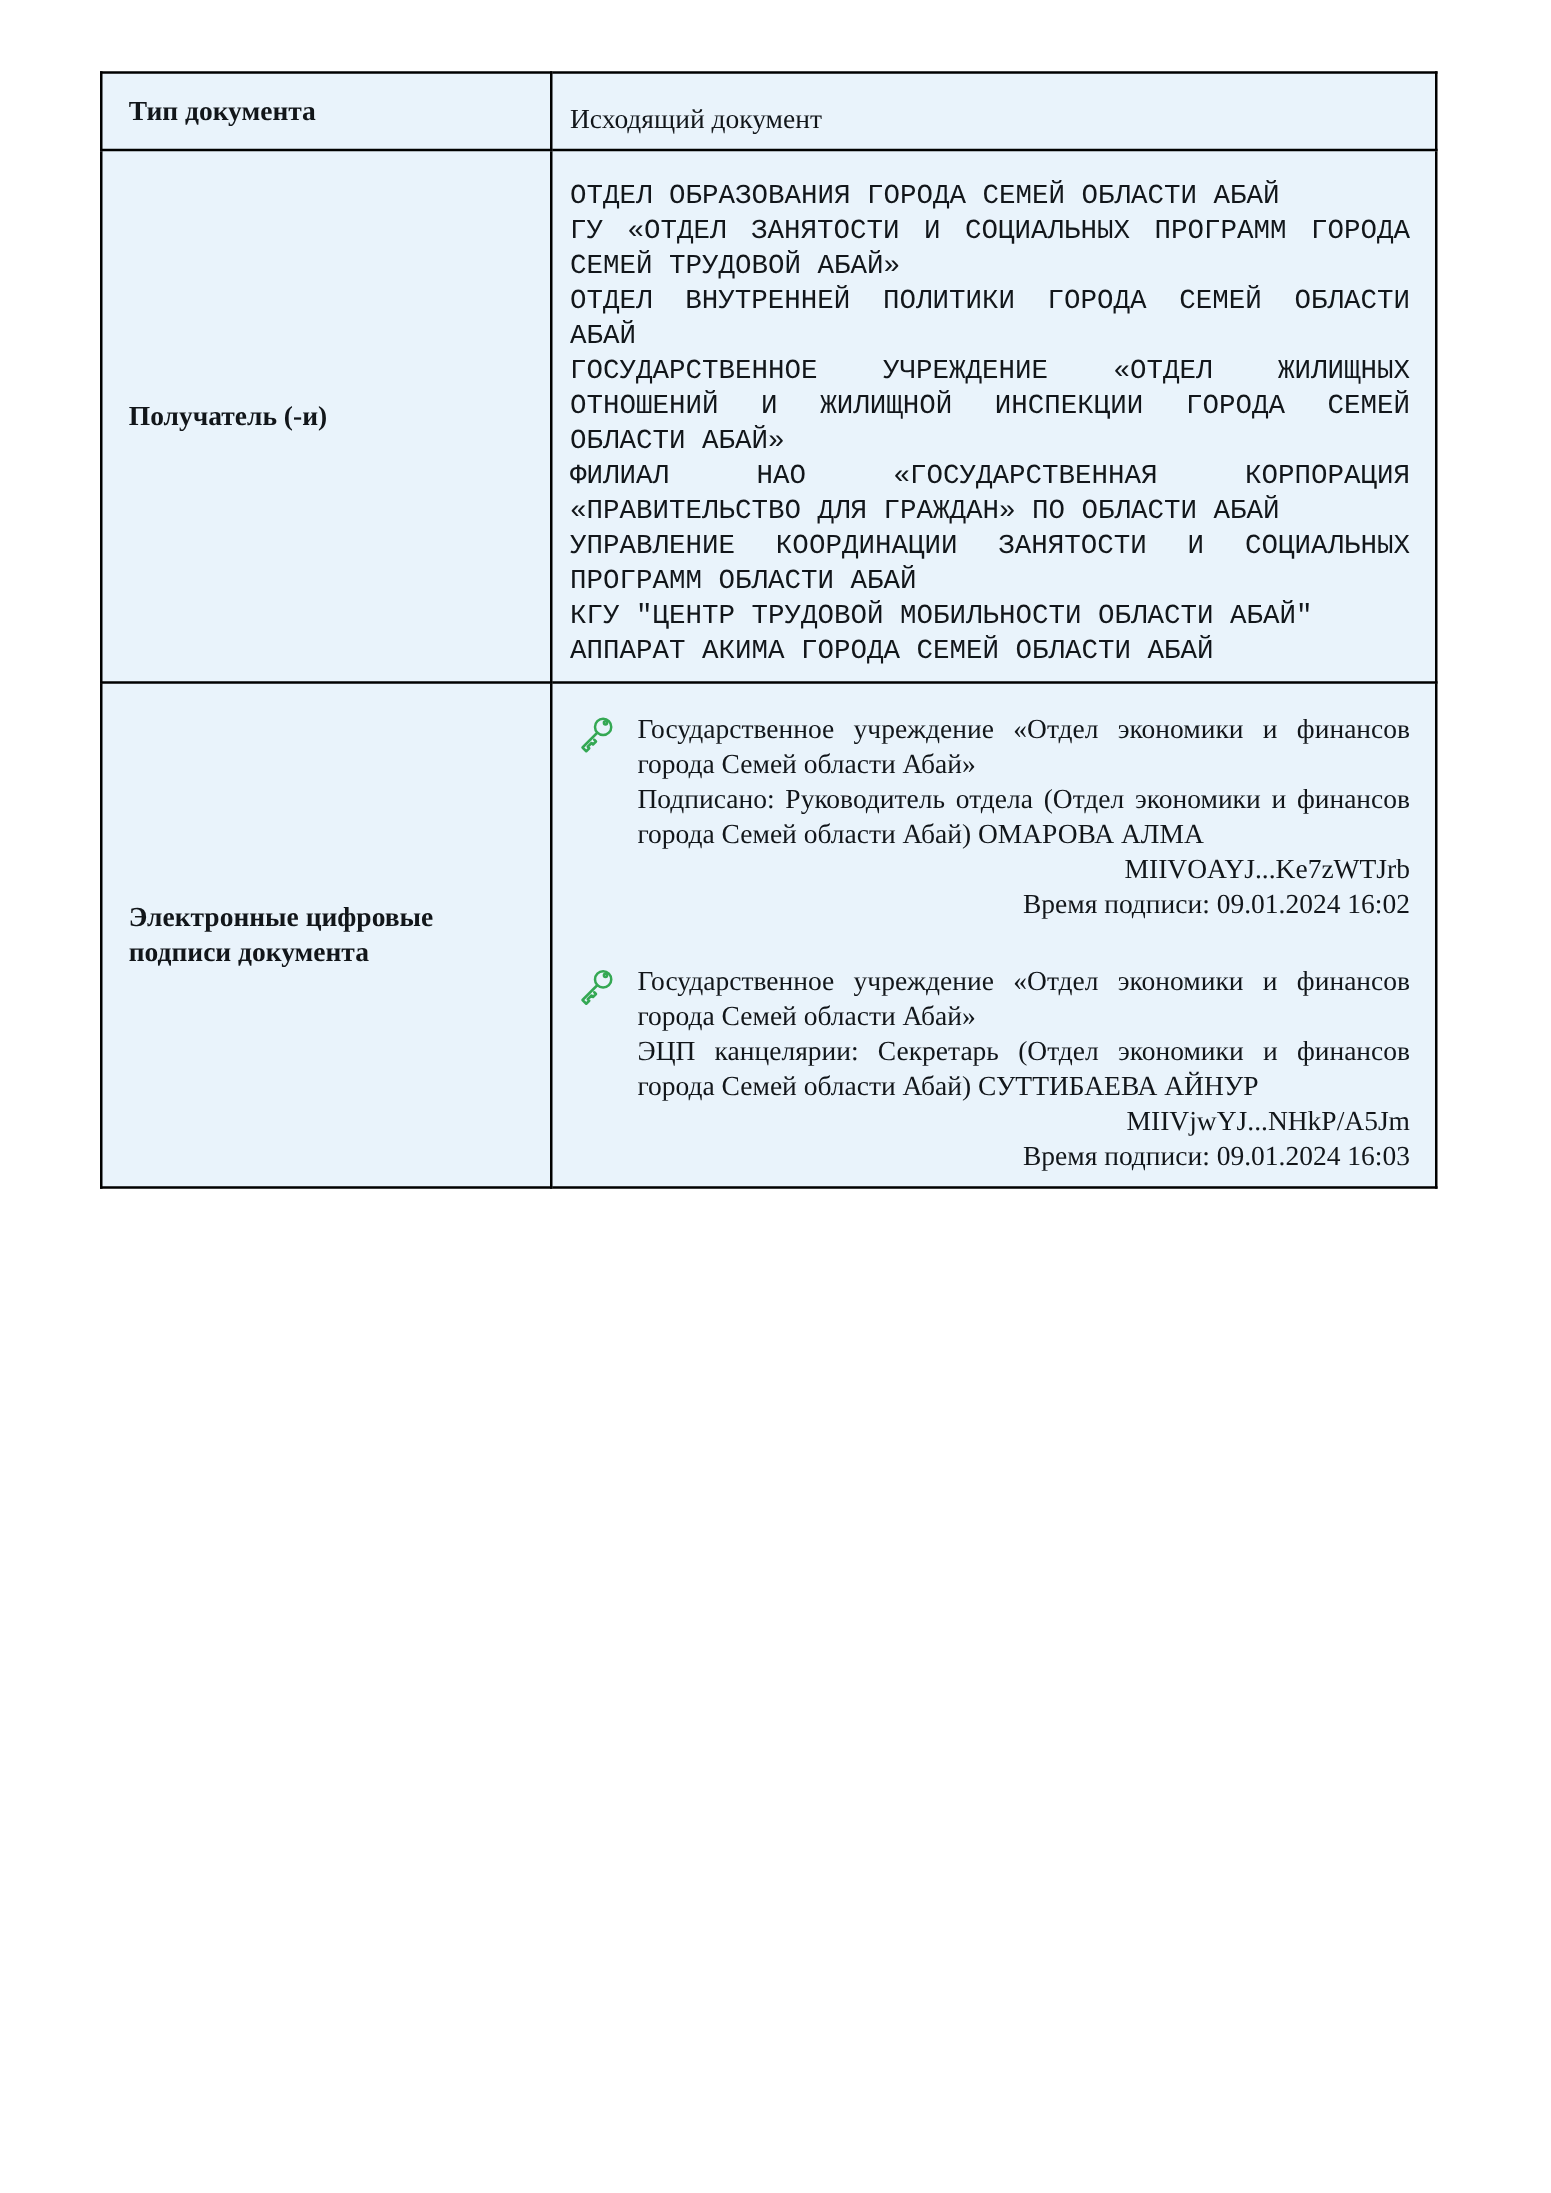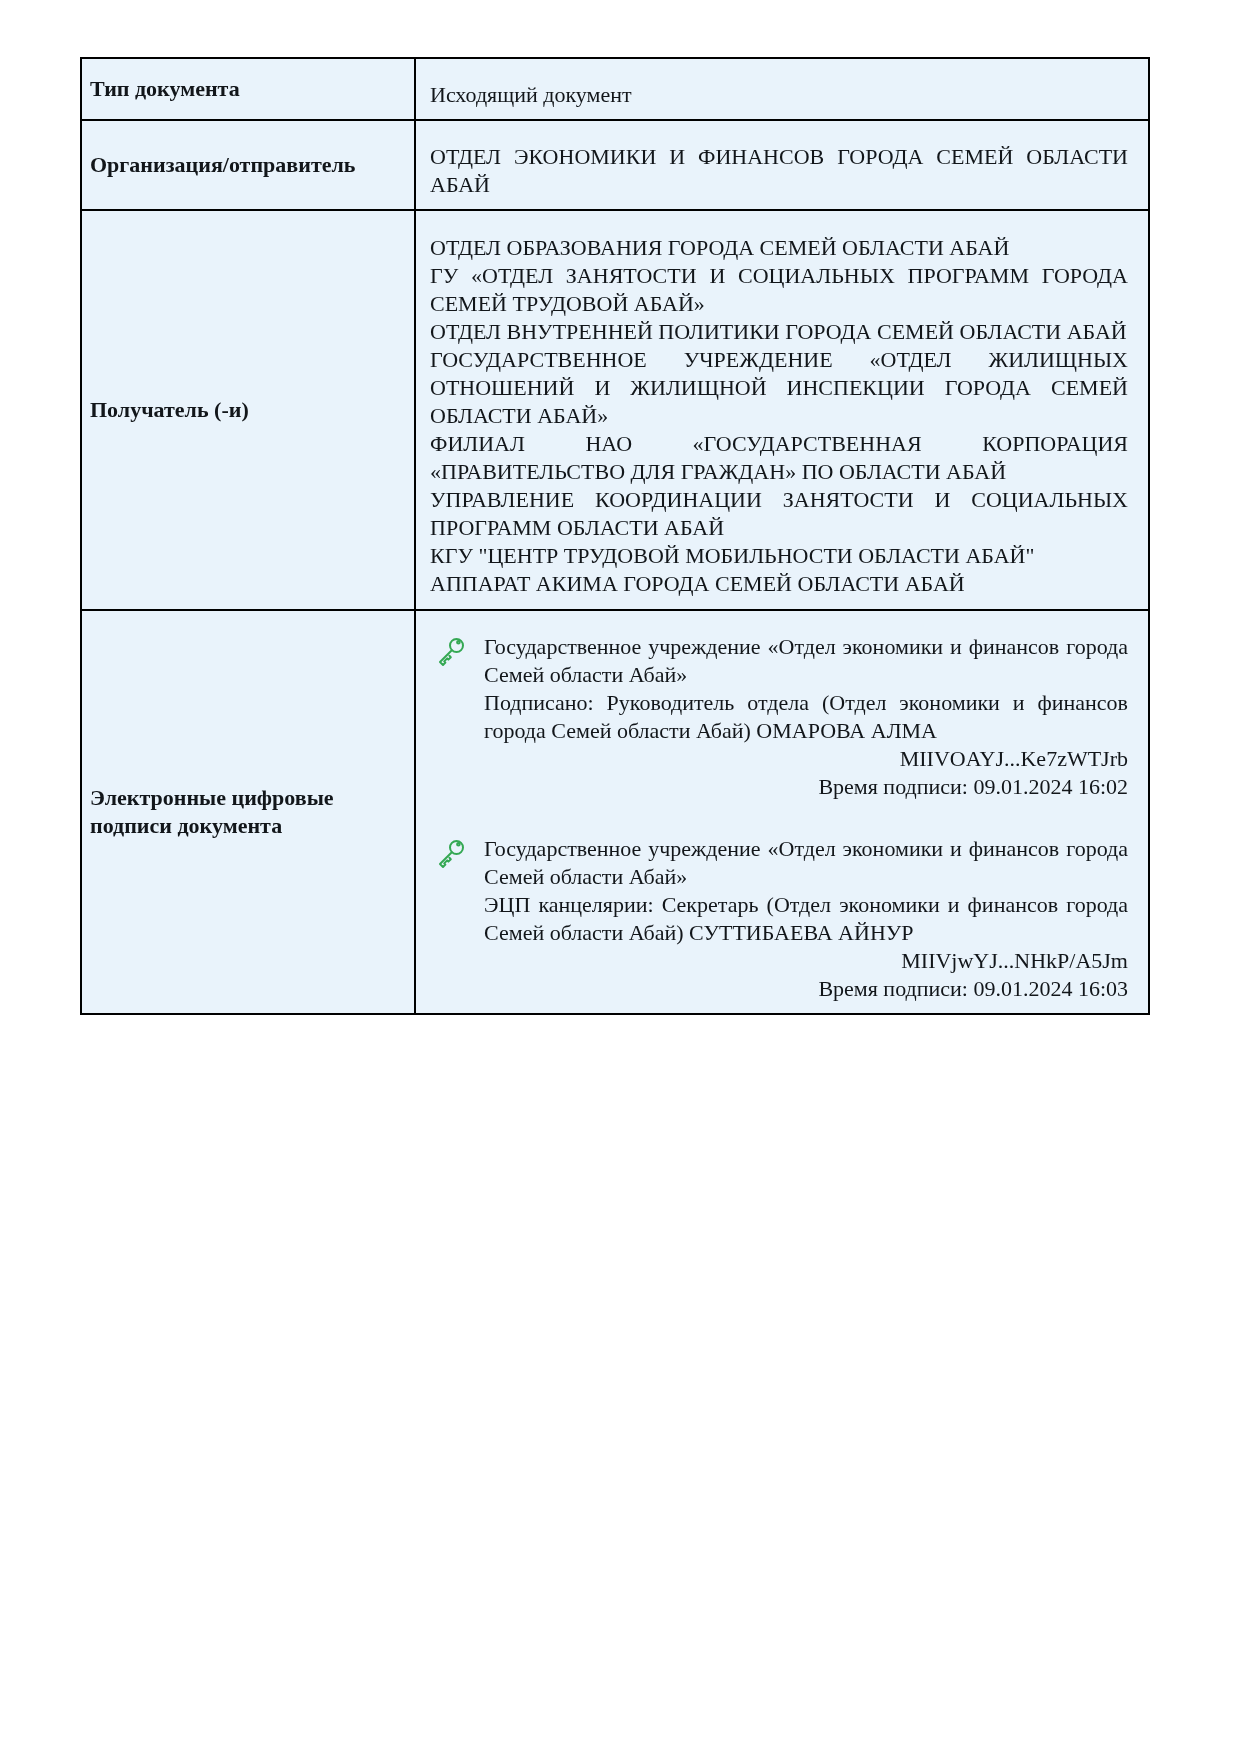--- a/index.html
+++ b/index.html
@@ -27,32 +27,32 @@
   table.doc-card td {
     border: 2px solid #000000;
     background: #e9f3fb;
     font-size: 22px;
     line-height: 28px;
     vertical-align: middle;
   }
   td.label-cell {
     width: 316px;
     font-weight: bold;
-    padding: 8px 8px;
+    padding: 8px 21px;
     overflow-wrap: anywhere;
   }
   td.value-cell {
     padding: 22px 20px 10px 14px;
   }
   tr.row-short { height: 62px; }
   tr.row-sender { height: 86px; }
   tr.row-recipients { height: 400px; }
   tr.row-signatures { height: 373px; }
   .justified { text-align: justify; }
-  .recipient-item { text-align: justify; }
+  .recipient-item { text-align: justify; font-family: Liberation Mono, monospace; }
   .signatures-cell { padding: 14px 20px 14px 10px; }
   .signature-entry {
     display: flex;
     align-items: flex-start;
   }
   .signature-entry + .signature-entry { margin-top: 34px; }
   .key-icon-box {
     flex: 0 0 34px;
     margin: 2px 16px 0 4px;
   }
@@ -65,24 +65,20 @@
 
 <div class="page">
   <table class="doc-card">
     <tbody>
       <tr class="row-short">
         <td class="label-cell">Тип документа</td>
         <td class="value-cell">Исходящий документ</td>
       </tr>
 
 
-      <tr class="row-sender">
-        <td class="label-cell">Организация/отправитель</td>
-        <td class="value-cell justified">ОТДЕЛ ЭКОНОМИКИ И ФИНАНСОВ ГОРОДА СЕМЕЙ ОБЛАСТИ АБАЙ</td>
-      </tr>
 
       <tr class="row-recipients">
         <td class="label-cell">Получатель (-и)</td>
         <td class="value-cell">
           <div class="recipient-item">ОТДЕЛ ОБРАЗОВАНИЯ ГОРОДА СЕМЕЙ ОБЛАСТИ АБАЙ</div>
           <div class="recipient-item">ГУ «ОТДЕЛ ЗАНЯТОСТИ И СОЦИАЛЬНЫХ ПРОГРАММ ГОРОДА СЕМЕЙ ТРУДОВОЙ АБАЙ»</div>
           <div class="recipient-item">ОТДЕЛ ВНУТРЕННЕЙ ПОЛИТИКИ ГОРОДА СЕМЕЙ ОБЛАСТИ АБАЙ</div>
           <div class="recipient-item">ГОСУДАРСТВЕННОЕ УЧРЕЖДЕНИЕ «ОТДЕЛ ЖИЛИЩНЫХ ОТНОШЕНИЙ И ЖИЛИЩНОЙ ИНСПЕКЦИИ ГОРОДА СЕМЕЙ ОБЛАСТИ АБАЙ»</div>
           <div class="recipient-item">ФИЛИАЛ НАО «ГОСУДАРСТВЕННАЯ КОРПОРАЦИЯ «ПРАВИТЕЛЬСТВО ДЛЯ ГРАЖДАН» ПО ОБЛАСТИ АБАЙ</div>
           <div class="recipient-item">УПРАВЛЕНИЕ КООРДИНАЦИИ ЗАНЯТОСТИ И СОЦИАЛЬНЫХ ПРОГРАММ ОБЛАСТИ АБАЙ</div>

